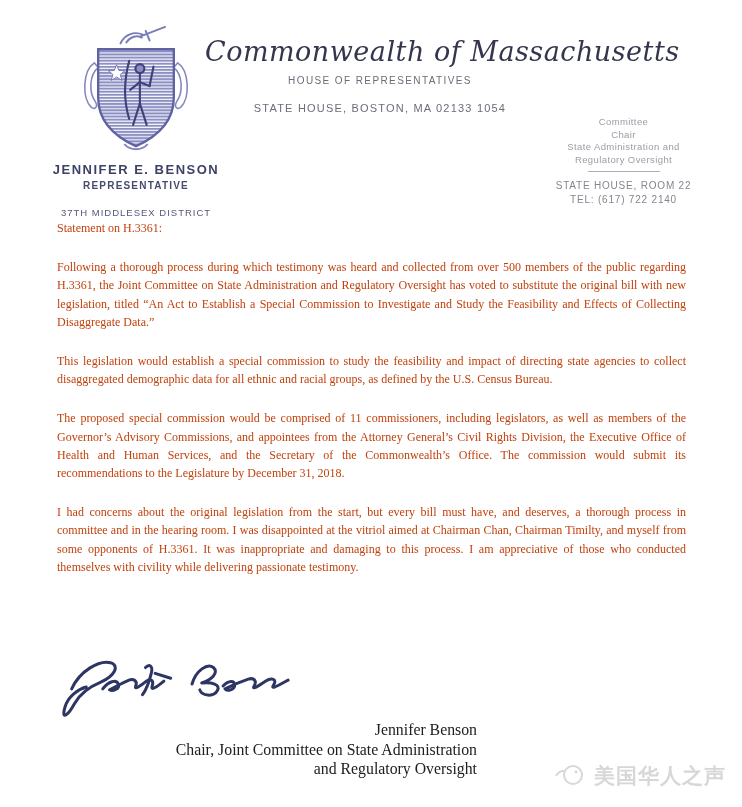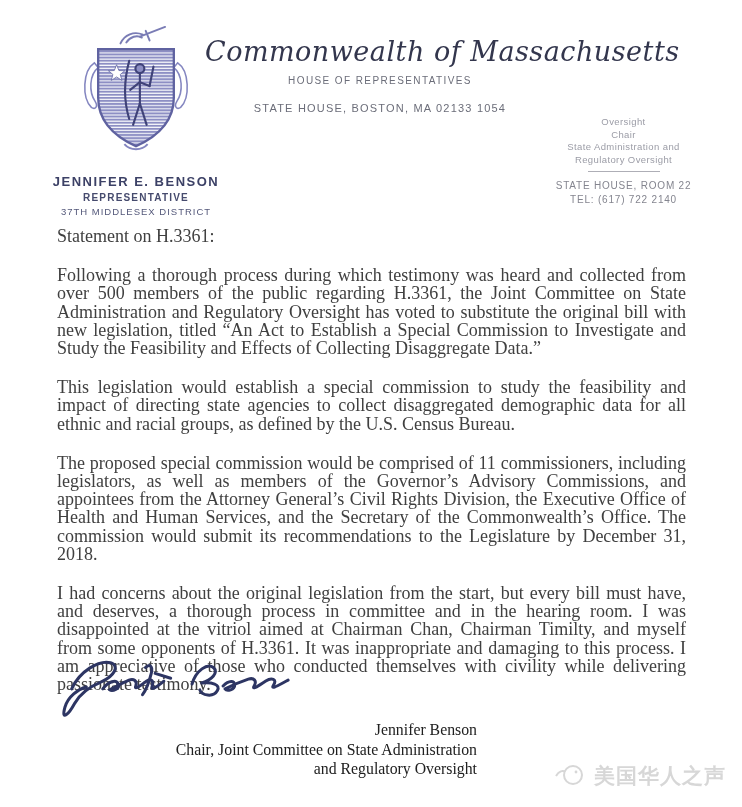--- a/index.html
+++ b/index.html
@@ -17,35 +17,35 @@
   .lh-left {
     position: absolute;
     left: 38px; top: 24px;
     width: 196px;
     text-align: center;
     color: #3a3f63;
     font-family: "Liberation Sans", sans-serif;
   }
   .seal-wrap { display: inline-block; }
   .member-name {
-    margin-top: 18px;
+    margin-top: 6px;
     font-size: 13px;
     font-weight: bold;
     letter-spacing: 1.5px;
     color: #3c4166;
   }
   .member-title {
     margin-top: 3px;
     font-size: 10px;
     font-weight: bold;
     letter-spacing: 1.2px;
     color: #464b6e;
   }
   .member-district {
-    margin-top: 3px;
+    margin-top: 16px;
     font-size: 9.5px;
     letter-spacing: 1px;
     color: #54587a;
   }
 
   .lh-center {
     position: absolute;
     left: 205px; top: 36px;
     width: 350px;
     text-align: center;
@@ -97,24 +97,23 @@
     line-height: 13.5px;
     letter-spacing: 0.8px;
     color: #84858f;
   }
 
   
   .letter-body {
     position: absolute;
     left: 57px; top: 219px;
     width: 629px;
-    font-size: 18px;
+    font-size: 12px;
     line-height: 18.2px;
-    color: #404040;
-    margin-top: 8px;
+    color: #c2410c;
   }
   .subject { margin-bottom: 21px; text-align: left; }
   .letter-body p.para { margin-bottom: 21px; text-align: justify; }
 
   
   .sig-block {
     position: absolute;
     left: 57px; top: 652px;
     width: 420px;
   }
@@ -190,21 +189,21 @@
     <div class="member-district">37TH MIDDLESEX DISTRICT</div>
   </div>
 
   <div class="lh-center">
     <div class="state-script">Commonwealth of Massachusetts</div>
     <div class="chamber">HOUSE OF REPRESENTATIVES</div>
     <div class="hq-address">STATE HOUSE, BOSTON, MA 02133 1054</div>
   </div>
 
   <div class="lh-right">
-    <div class="cm-line">Oversight</div>
+    <div class="cm-line">Committee</div>
     <div class="cm-line">Chair</div>
     <div class="cm-line">State Administration and</div>
     <div class="cm-line">Regulatory Oversight</div>
     <hr class="cm-rule">
     <div class="office-line">STATE HOUSE, ROOM 22</div>
     <div class="office-line">TEL: (617) 722 2140</div>
   </div>
 
   <main class="letter-body">
     <p class="subject">Statement on H.3361:</p>

